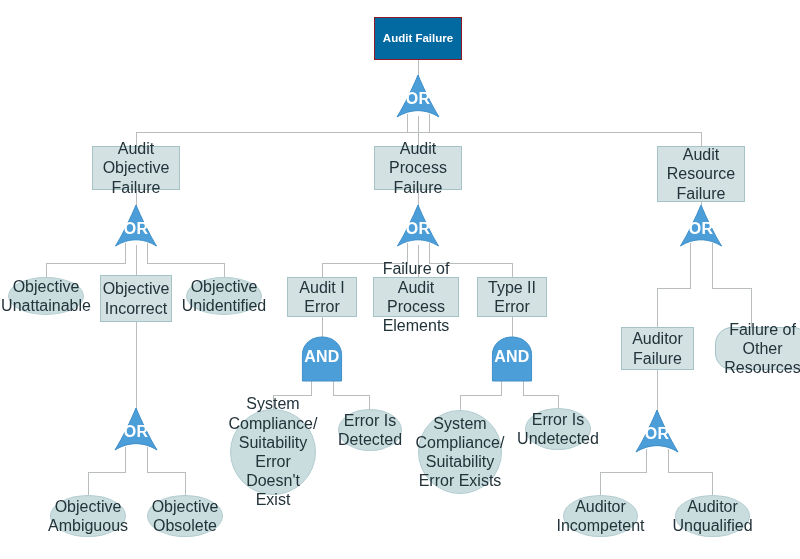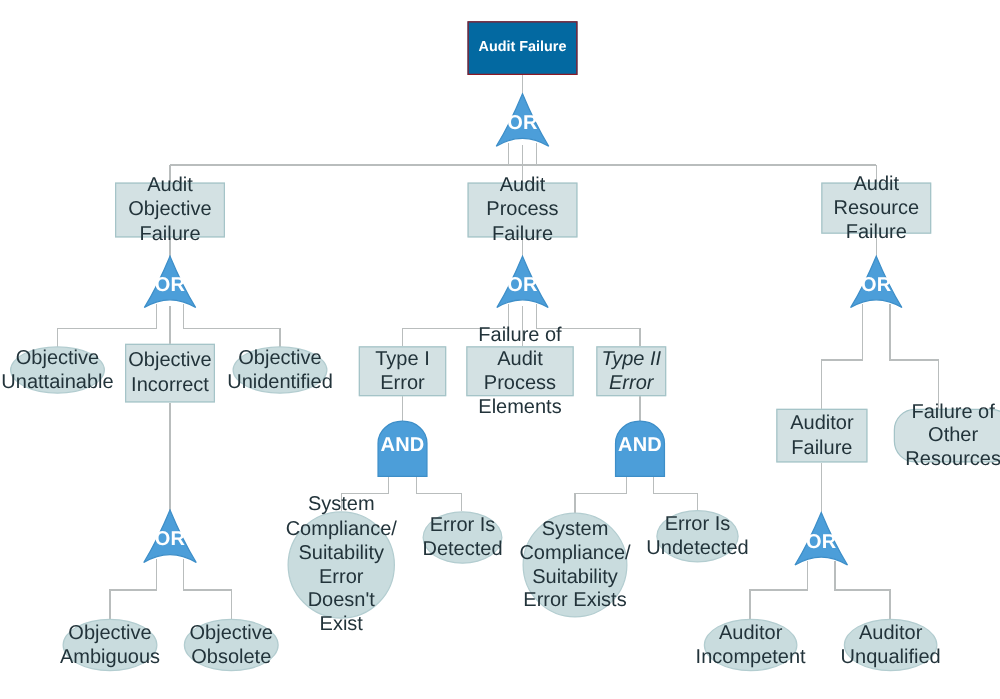--- a/index.html
+++ b/index.html
@@ -127,46 +127,46 @@
   </div>
 
   <div class="node rect" style="left:92px;top:146px;width:88px;height:44px;">
     <span class="lbl">Audit Objective
 Failure</span>
   </div>
   <div class="node rect" style="left:374px;top:146px;width:88px;height:44px;text-align:center;">
     <span class="lbl">Audit Process
 Failure</span>
   </div>
-  <div class="node rect" style="left:657px;top:146px;width:88px;height:41px;justify-content:flex-end;">
+  <div class="node rect" style="left:657px;top:146px;width:88px;height:56px;justify-content:flex-end;">
     <span class="lbl">Audit Resource
 Failure</span>
   </div>
 
   <div class="node ellipse" style="left:8px;top:277px;width:76px;height:38px;">
     <span class="lbl">Objective
 Unattainable</span>
   </div>
   <div class="node rect" style="left:100px;top:275px;width:72px;height:47px;">
     <span class="lbl">Objective
 Incorrect</span>
   </div>
   <div class="node ellipse" style="left:186px;top:277px;width:76px;height:38px;">
     <span class="lbl">Objective
 Unidentified</span>
   </div>
 
   <div class="node rect" style="left:287px;top:277px;width:70px;height:40px;">
-    <span class="lbl">Type I Error</span>
+    <span class="lbl">Audit I Error</span>
   </div>
   <div class="node rect" style="left:373px;top:277px;width:86px;height:40px;">
     <span class="lbl">Failure of Audit
 Process Elements</span>
   </div>
-  <div class="node rect" style="left:477px;top:277px;width:56px;height:40px;font-style:italic;">
+  <div class="node rect" style="left:477px;top:277px;width:70px;height:40px;">
     <span class="lbl">Type II Error</span>
   </div>
 
   <div class="node rect" style="left:621px;top:327px;width:73px;height:43px;">
     <span class="lbl">Auditor
 Failure</span>
   </div>
   <div class="node rect" style="left:715px;top:327px;width:95px;height:43px;border-radius:17px;">
     <span class="lbl">Failure of
 Other

